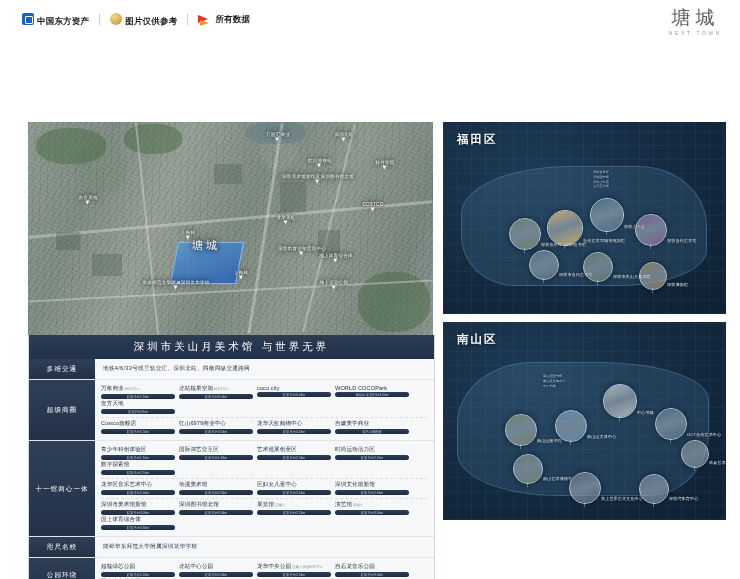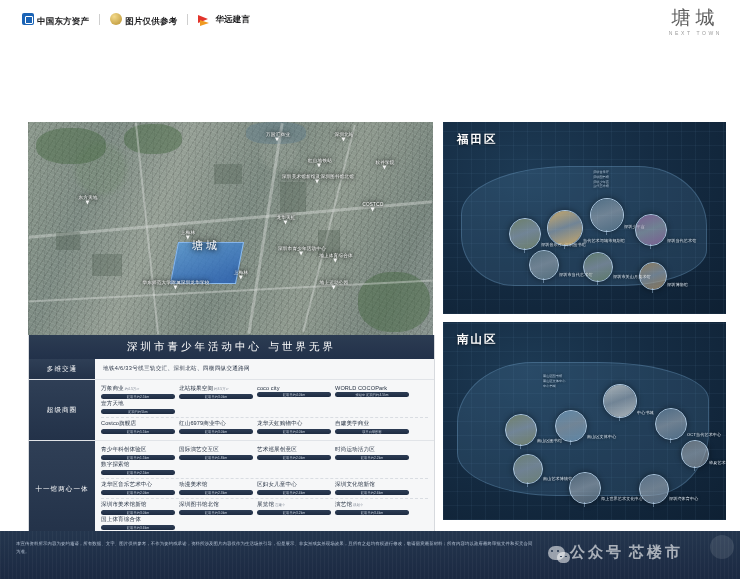--- a/index.html
+++ b/index.html
@@ -159,21 +159,21 @@
     <span class="logo-div"></span>
     <div class="logo-unit">
       <span class="logo-mark lm-gold"></span>
       <span>
         <span class="logo-txt">图片仅供参考</span>
       </span>
     </div>
     <span class="logo-div"></span>
     <div class="logo-unit">
       <span class="logo-mark lm-red"></span>
-      <span class="logo-txt">华远建言</span>
+      <span class="logo-txt">所有数据</span>
     </div>
   </div>
 
   <div class="brand">
     <div class="brand-cn">塘城</div>
     <div class="brand-en">NEXT TOWN</div>
   </div>
 
 
   <div class="left-col">
@@ -208,21 +208,21 @@
           <div class="poi pin" style="left: 258px; top: 95px;">龙华天虹</div>
           <div class="poi pin" style="left: 274px; top: 126px;">深圳市青少年活动中心</div>
           <div class="poi pin" style="left: 148px; top: 160px;">华东师范大学附属深圳龙华学校</div>
           <div class="poi pin" style="left: 213px; top: 150px;">上梅林</div>
           <div class="poi pin" style="left: 308px; top: 133px;">地上体育综合体</div>
           <div class="poi pin" style="left: 306px; top: 160px;">地上运动公园</div>
         </div>
     </div>
 
     <div class="tbl">
-      <div class="tbl-head">深圳市青少年活动中心  与世界无界</div>
+      <div class="tbl-head">深圳市关山月美术馆  与世界无界</div>
       <div id="tbl-rows">
           <div class="trow">
             <div class="tlabel">
               <span>多维交通</span>
             </div>
             <div class="tbody">
               <div class="tsimple">地铁4/6/33号线三轨交汇、深圳北站、四横四纵交通路网</div>
             </div>
           </div>
           <div class="trow">
@@ -476,26 +476,14 @@
         <div class="leader" style="left: 154px; top: 158px; width: 1px; height: 5px;"></div>
         <div class="bub-lbl" style="left: 170px; top: 152px;">深圳市关山月美术馆</div>
         <div class="bubble" style="left: 196px; top: 140px; width: 26px; height: 26px;">
           <i style="background: linear-gradient(160deg, rgb(138, 122, 94) 0%, rgba(255, 255, 255, 0.35) 48%, rgb(138, 122, 94) 100%);"></i>
         </div>
         <div class="leader" style="left: 209px; top: 166px; width: 1px; height: 5px;"></div>
         <div class="bub-lbl" style="left: 224px; top: 160px;">深圳博物馆</div>
       </div>
   </div>
 
-  <div class="footer">
-    <div class="stripes"></div>
-    <div class="disclaimer">本宣传资料所示内容为要约邀请，所有数据、文字、图片仅供参考，不作为要约或承诺，资料所涉及图片内容仅作为生活场景引导，但是展示、非实景或实景现场效果，且所有之处均有权进行修改，敬请留意最新材料；所有内容均以政府最终审批文件和买卖合同为准。</div>
-    <div class="wm">
-      <span class="wx">
-          <i></i>
-        </span>
-      <span class="wm-txt">公众号</span>
-      <span class="wm-txt">芯楼市</span>
-    </div>
-    <div class="corner"></div>
-  </div>
 
 </div>
 
 </body></html>

